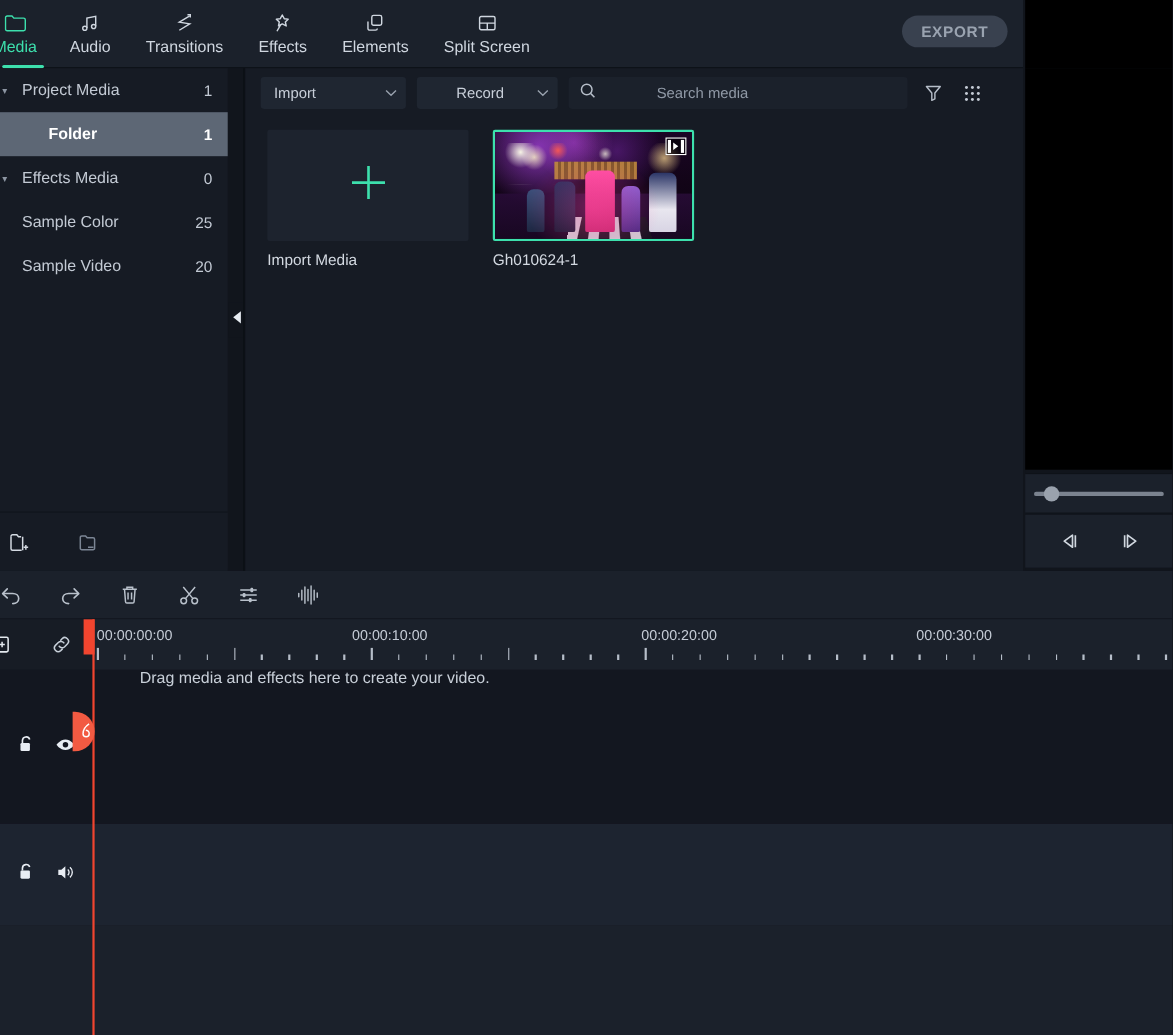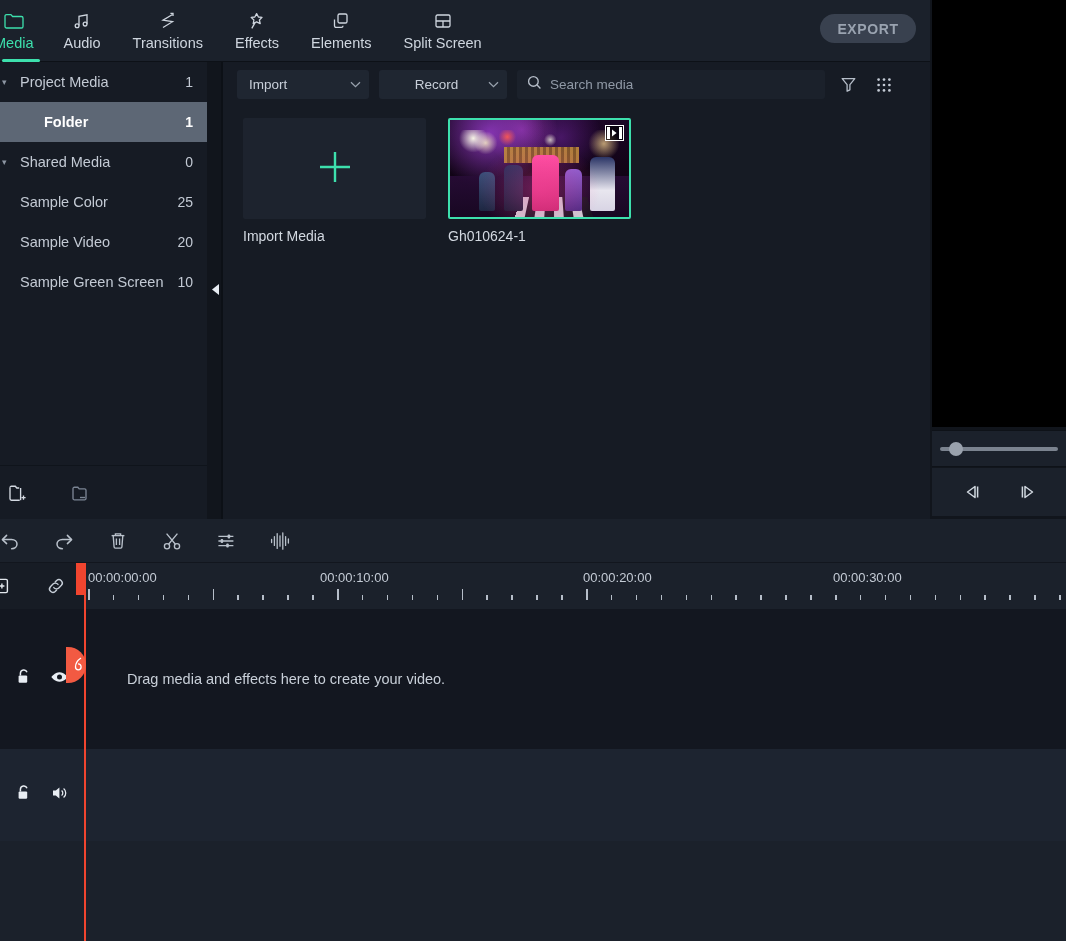--- a/index.html
+++ b/index.html
@@ -97,20 +97,21 @@
   .dropdown .chev { font-size: 9px; color: #98a1ad; margin-left: 6px; }
   #search-box {
     position: relative; height: 29px; width: 308px; background: #1b212b;
     border-radius: 3px; display: flex; align-items: center; padding: 0 10px; gap: 8px;
     cursor: text;
   }
   #search-input {
     background: transparent; border: none; outline: none;
     color: #d5dbe3; font-size: 13.5px; font-family: "Liberation Sans", sans-serif;
     width: 260px;
+    margin-left: 47px;
   }
   #search-input::placeholder { color: #9099a6; }
   .tool-ico { width: 26px; height: 26px; display: flex; align-items: center; justify-content: center; cursor: pointer; }
 
   #media-grid { position: absolute; left: 12px; top: 48px; width: 707px; height: 410px; padding: 12px 14px; }
   .media-cell { position: absolute; width: 183px; }
   .media-cell .mlabel {
     margin-top: 9px; font-size: 14px; color: #d3d9e1;
     white-space: nowrap; overflow: hidden; text-overflow: ellipsis;
   }
@@ -227,21 +228,21 @@
   .tick.major { height: 11px; }
   .tick.minor { height: 5px; }
 
   #tracks { position: absolute; left: 0; top: 90px; width: 1066px; height: 332px; background: #171c25; }
   .track { position: relative; width: 1066px; display: flex; }
   .track-head {
     position: relative; width: 84px; flex: 0 0 84px;
     display: flex; align-items: center; gap: 18px; padding-left: 16px;
   }
   .track-head .thico { cursor: pointer; }
-  .track-body { position: relative; flex: 1; display: flex; align-items: center; }
+  .track-body { position: relative; flex: 1; display: flex; }
   #track-video { height: 140px; background: #131720; }
   #track-video .track-head { background: #131720; }
   #track-audio { height: 92px; background: #1d2430; }
   #track-audio .track-head { background: #1d2430; }
   #track-extra { height: 100px; background: #1b212b; }
   #drag-hint { font-size: 14.5px; color: #c8cfd8; margin-left: 43px; }
 
   #playhead {
     position: absolute; left: 84px; top: 44px; width: 2px; height: 378px;
     background: #f1452f; z-index: 20; pointer-events: none;
@@ -345,38 +346,34 @@
       <span class="scount">1</span>
     </div>
 
     <div class="side-item selected">
       <span class="slabel">Folder</span>
       <span class="scount">1</span>
     </div>
 
     <div class="side-item">
       <span class="caret">▾</span>
-      <span class="slabel">Shared Media</span>
+      <span class="slabel">Effects Media</span>
       <span class="scount">0</span>
     </div>
 
     <div class="side-item">
       <span class="slabel">Sample Color</span>
       <span class="scount">25</span>
     </div>
 
     <div class="side-item">
       <span class="slabel">Sample Video</span>
       <span class="scount">20</span>
     </div>
 
-    <div class="side-item">
-      <span class="slabel">Sample Green Screen</span>
-      <span class="scount">10</span>
-    </div>
   </div>
 
   <div id="sidebar-footer">
     <span class="tool-ico">
       <svg width="22" height="19" viewBox="0 0 22 19">
           <g fill="none" stroke="#d4dae2" stroke-width="1.35">
             <path d="M2 3.6A1.4 1.4 0 0 1 3.4 2.2h3.9l1.5 1.8h2.4"></path>
             <path d="M2 3.6v11.2a1.4 1.4 0 0 0 1.4 1.4h8.3"></path>
             <path d="M12.6 4v12.2"></path>
             <path d="M13.4 13.6h4.2M15.5 11.5v4.2"></path>

